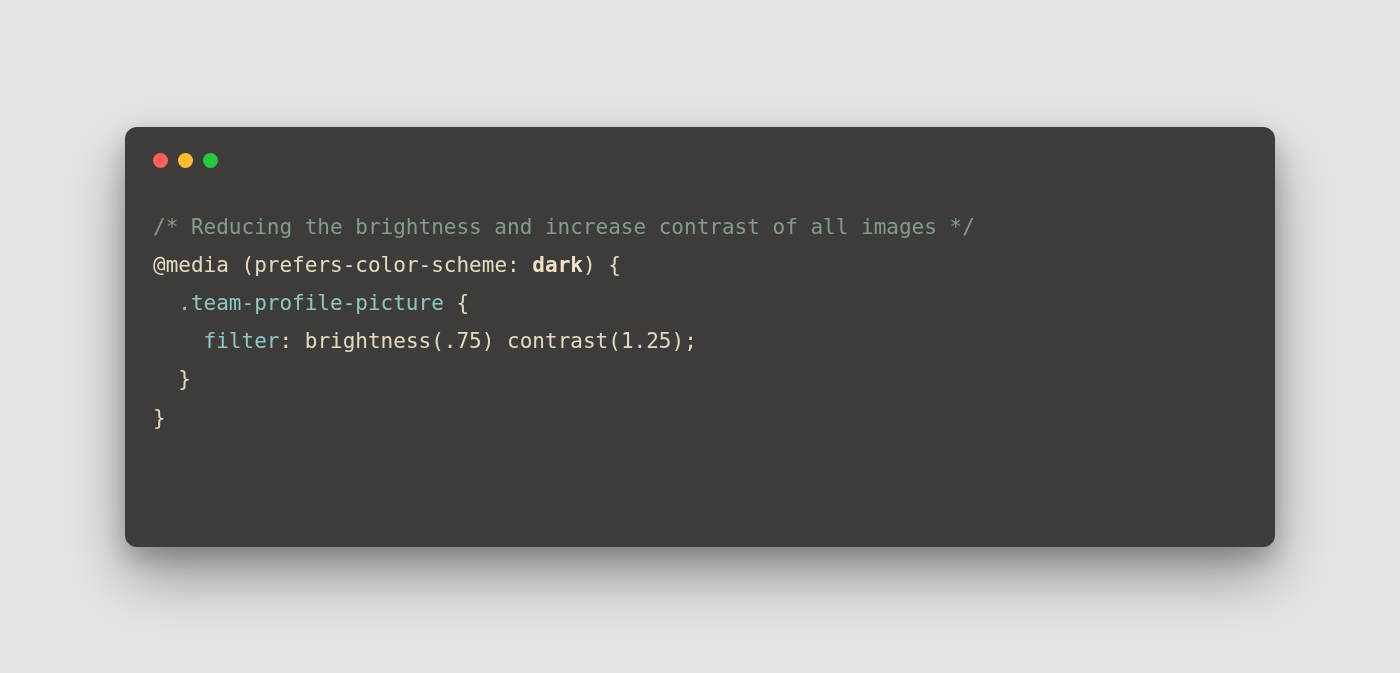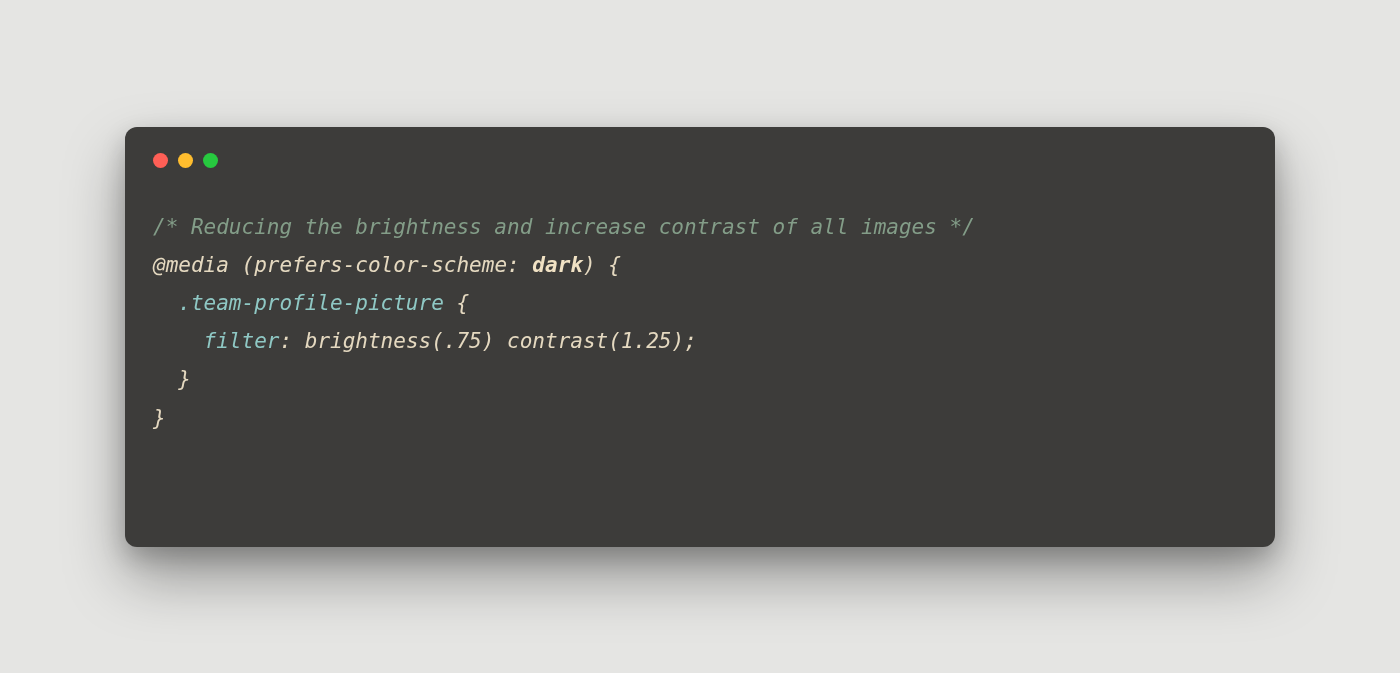--- a/index.html
+++ b/index.html
@@ -1,19 +1,18 @@
 <!DOCTYPE html>
 <html><head>
   <meta charset="utf-8">
   <style>
     * {
       margin: 0;
       padding: 0;
       box-sizing: border-box;
-      font-style: italic;
     }
     body {
       width: 1400px;
       height: 673px;
       background: #e5e5e3;
       display: flex;
       align-items: center;
       justify-content: center;
       font-family: ui-monospace, "SF Mono", Menlo, Monaco, Consolas, monospace;
     }

